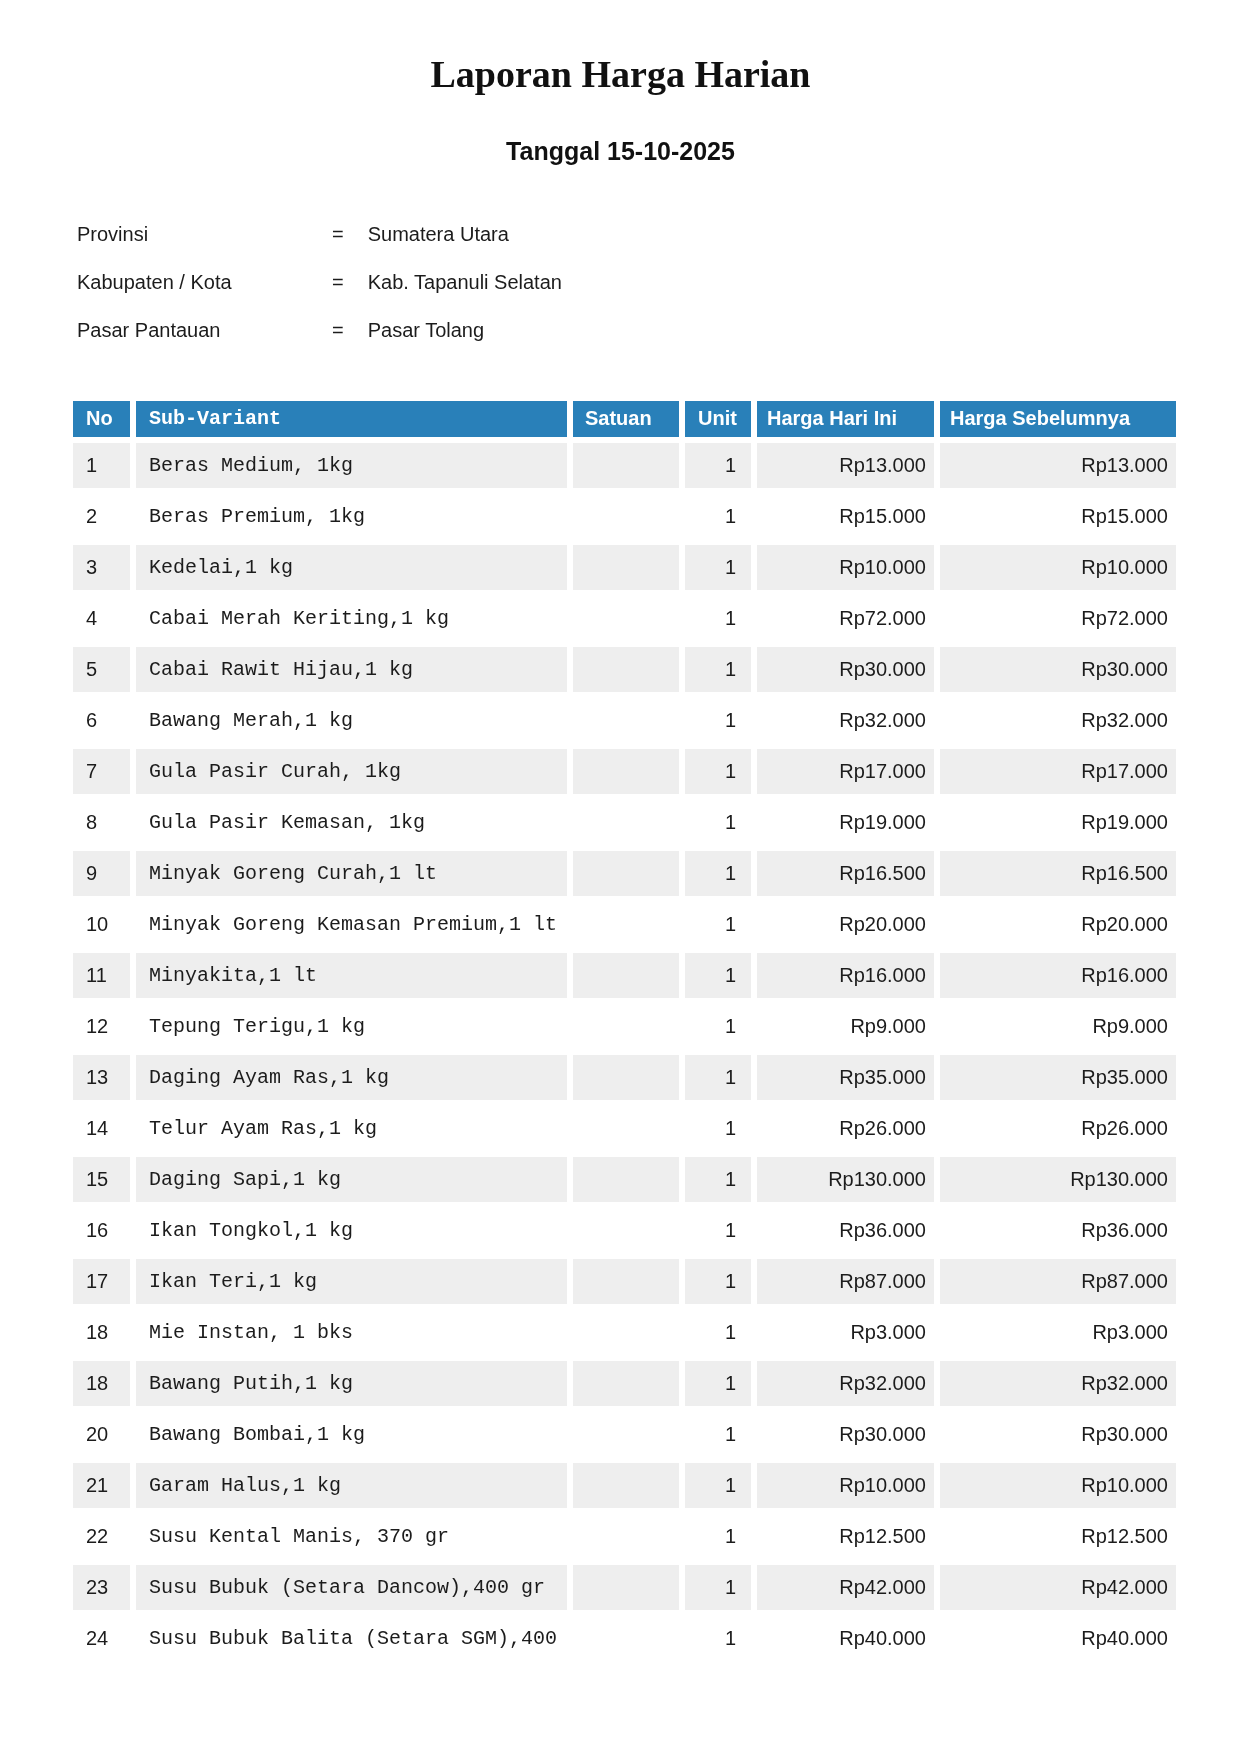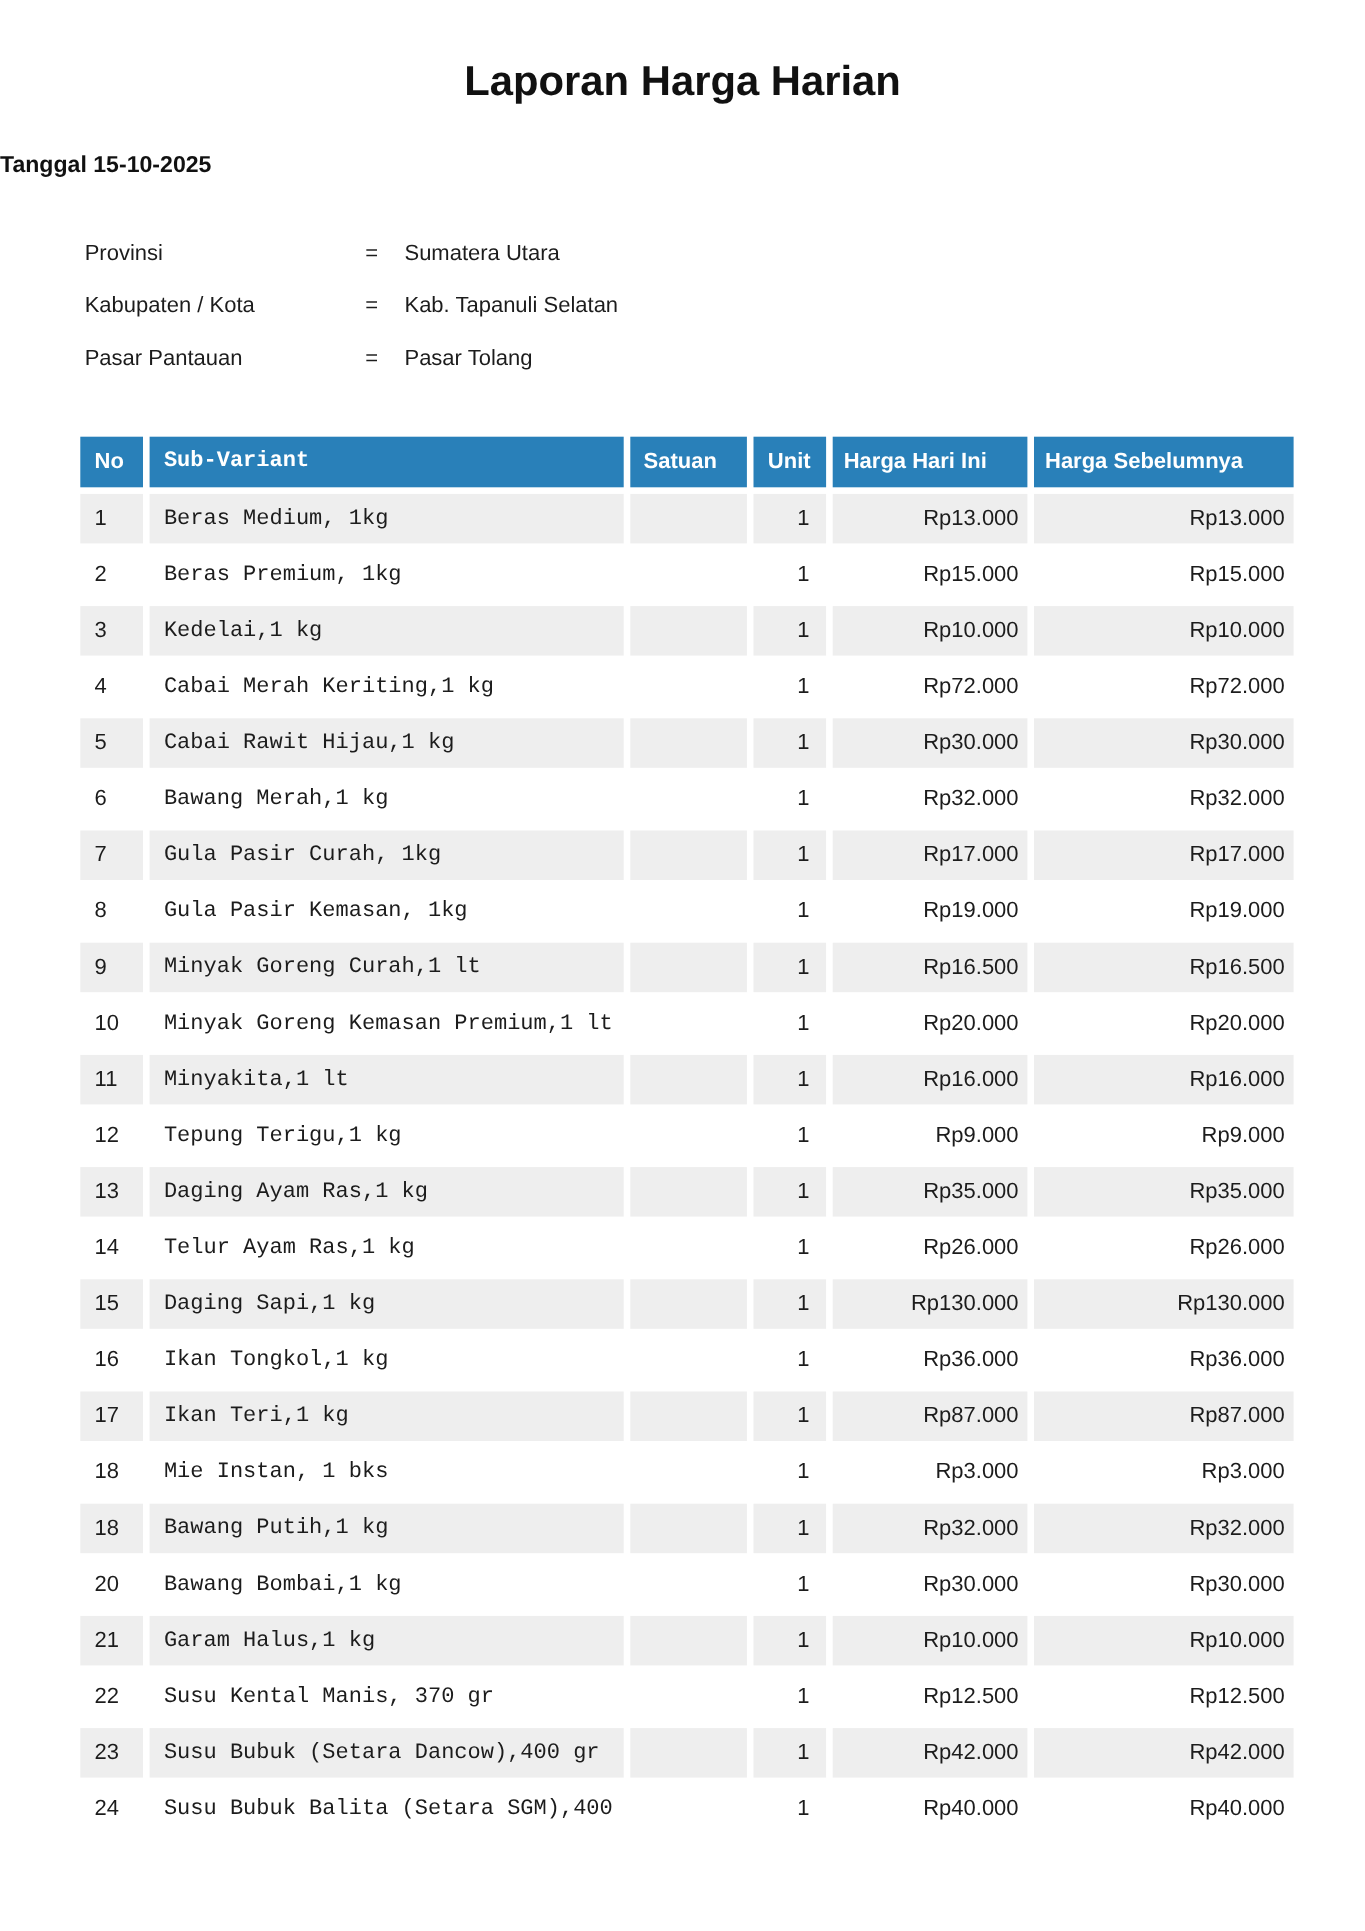--- a/index.html
+++ b/index.html
@@ -17,24 +17,26 @@
     overflow: hidden;
   }
   .title {
     margin: 0;
     padding-top: 55px;
     text-align: center;
     font-size: 38px;
     font-weight: bold;
     line-height: 1.05;
     color: #111111;
+    font-family: Liberation Serif, serif;
   }
   .subtitle {
     margin-top: 44px;
-    font-size: 21px;
+    text-align: center;
+    font-size: 25px;
     font-weight: bold;
     line-height: 1;
     color: #111111;
   }
   .meta {
     margin-top: 60px;
     padding-left: 77px;
     font-size: 20px;
   }
   .meta-row {
@@ -53,21 +55,21 @@
     border-collapse: separate;
     border-spacing: 6px 6px;
     table-layout: fixed;
     width: 1115px;
     font-size: 20px;
   }
   .price-table th {
     background: var(--header-bg, #2980b9);
     color: var(--header-fg, #ffffff);
     font-weight: bold;
-    height: 46px;
+    height: 36px;
     text-align: left;
     padding: 0 8px 0 12px;
     overflow: hidden;
     white-space: nowrap;
   }
   .price-table td {
     height: 45px;
     padding: 0 8px 0 12px;
     overflow: hidden;
     white-space: nowrap;

